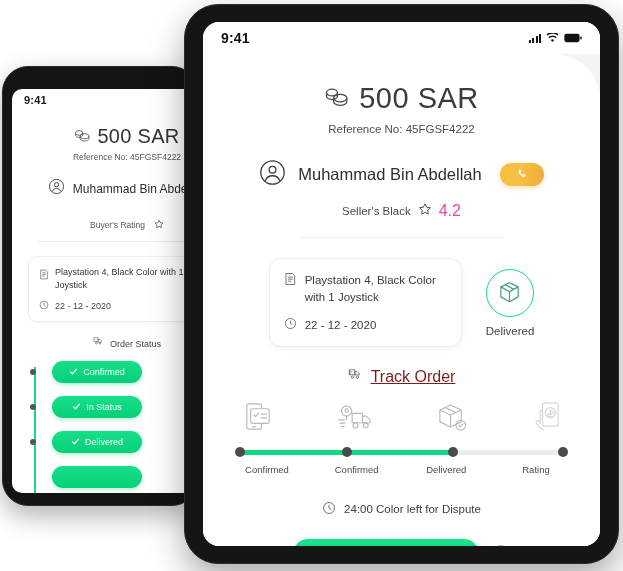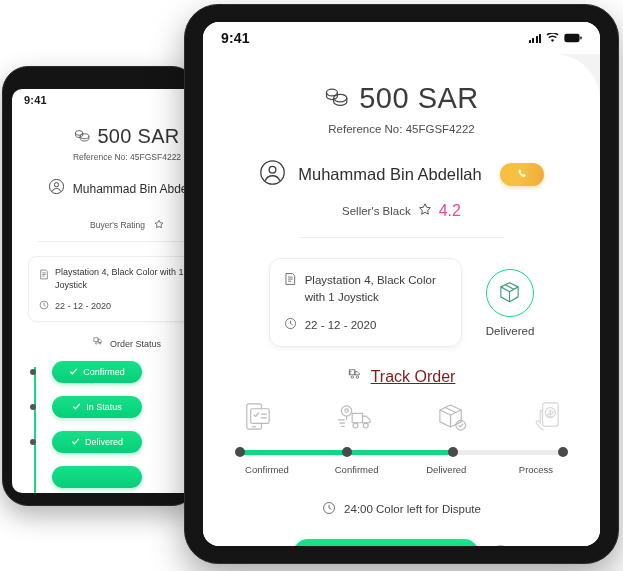--- a/index.html
+++ b/index.html
@@ -467,21 +467,21 @@
             <div class="t-bar-dot" style="left:0%;"></div>
             <div class="t-bar-dot" style="left:32%;"></div>
             <div class="t-bar-dot" style="left:64%;"></div>
             <div class="t-bar-dot" style="right:0%;"></div>
           </div>
 
           <div class="t-labels">
             <span>Confirmed</span>
             <span>Confirmed</span>
             <span>Delivered</span>
-            <span>Process</span>
+            <span>Rating</span>
           </div>
         </div>
 
         <div class="t-dispute">
           <span>
             <svg width="14" height="14" viewBox="0 0 24 24" fill="none" stroke="#555" stroke-width="1.4">
               <circle cx="12" cy="12" r="9.4"></circle>
                 <path d="M12 6.6V12l4 2.4"></path>
             </svg>
           </span>

